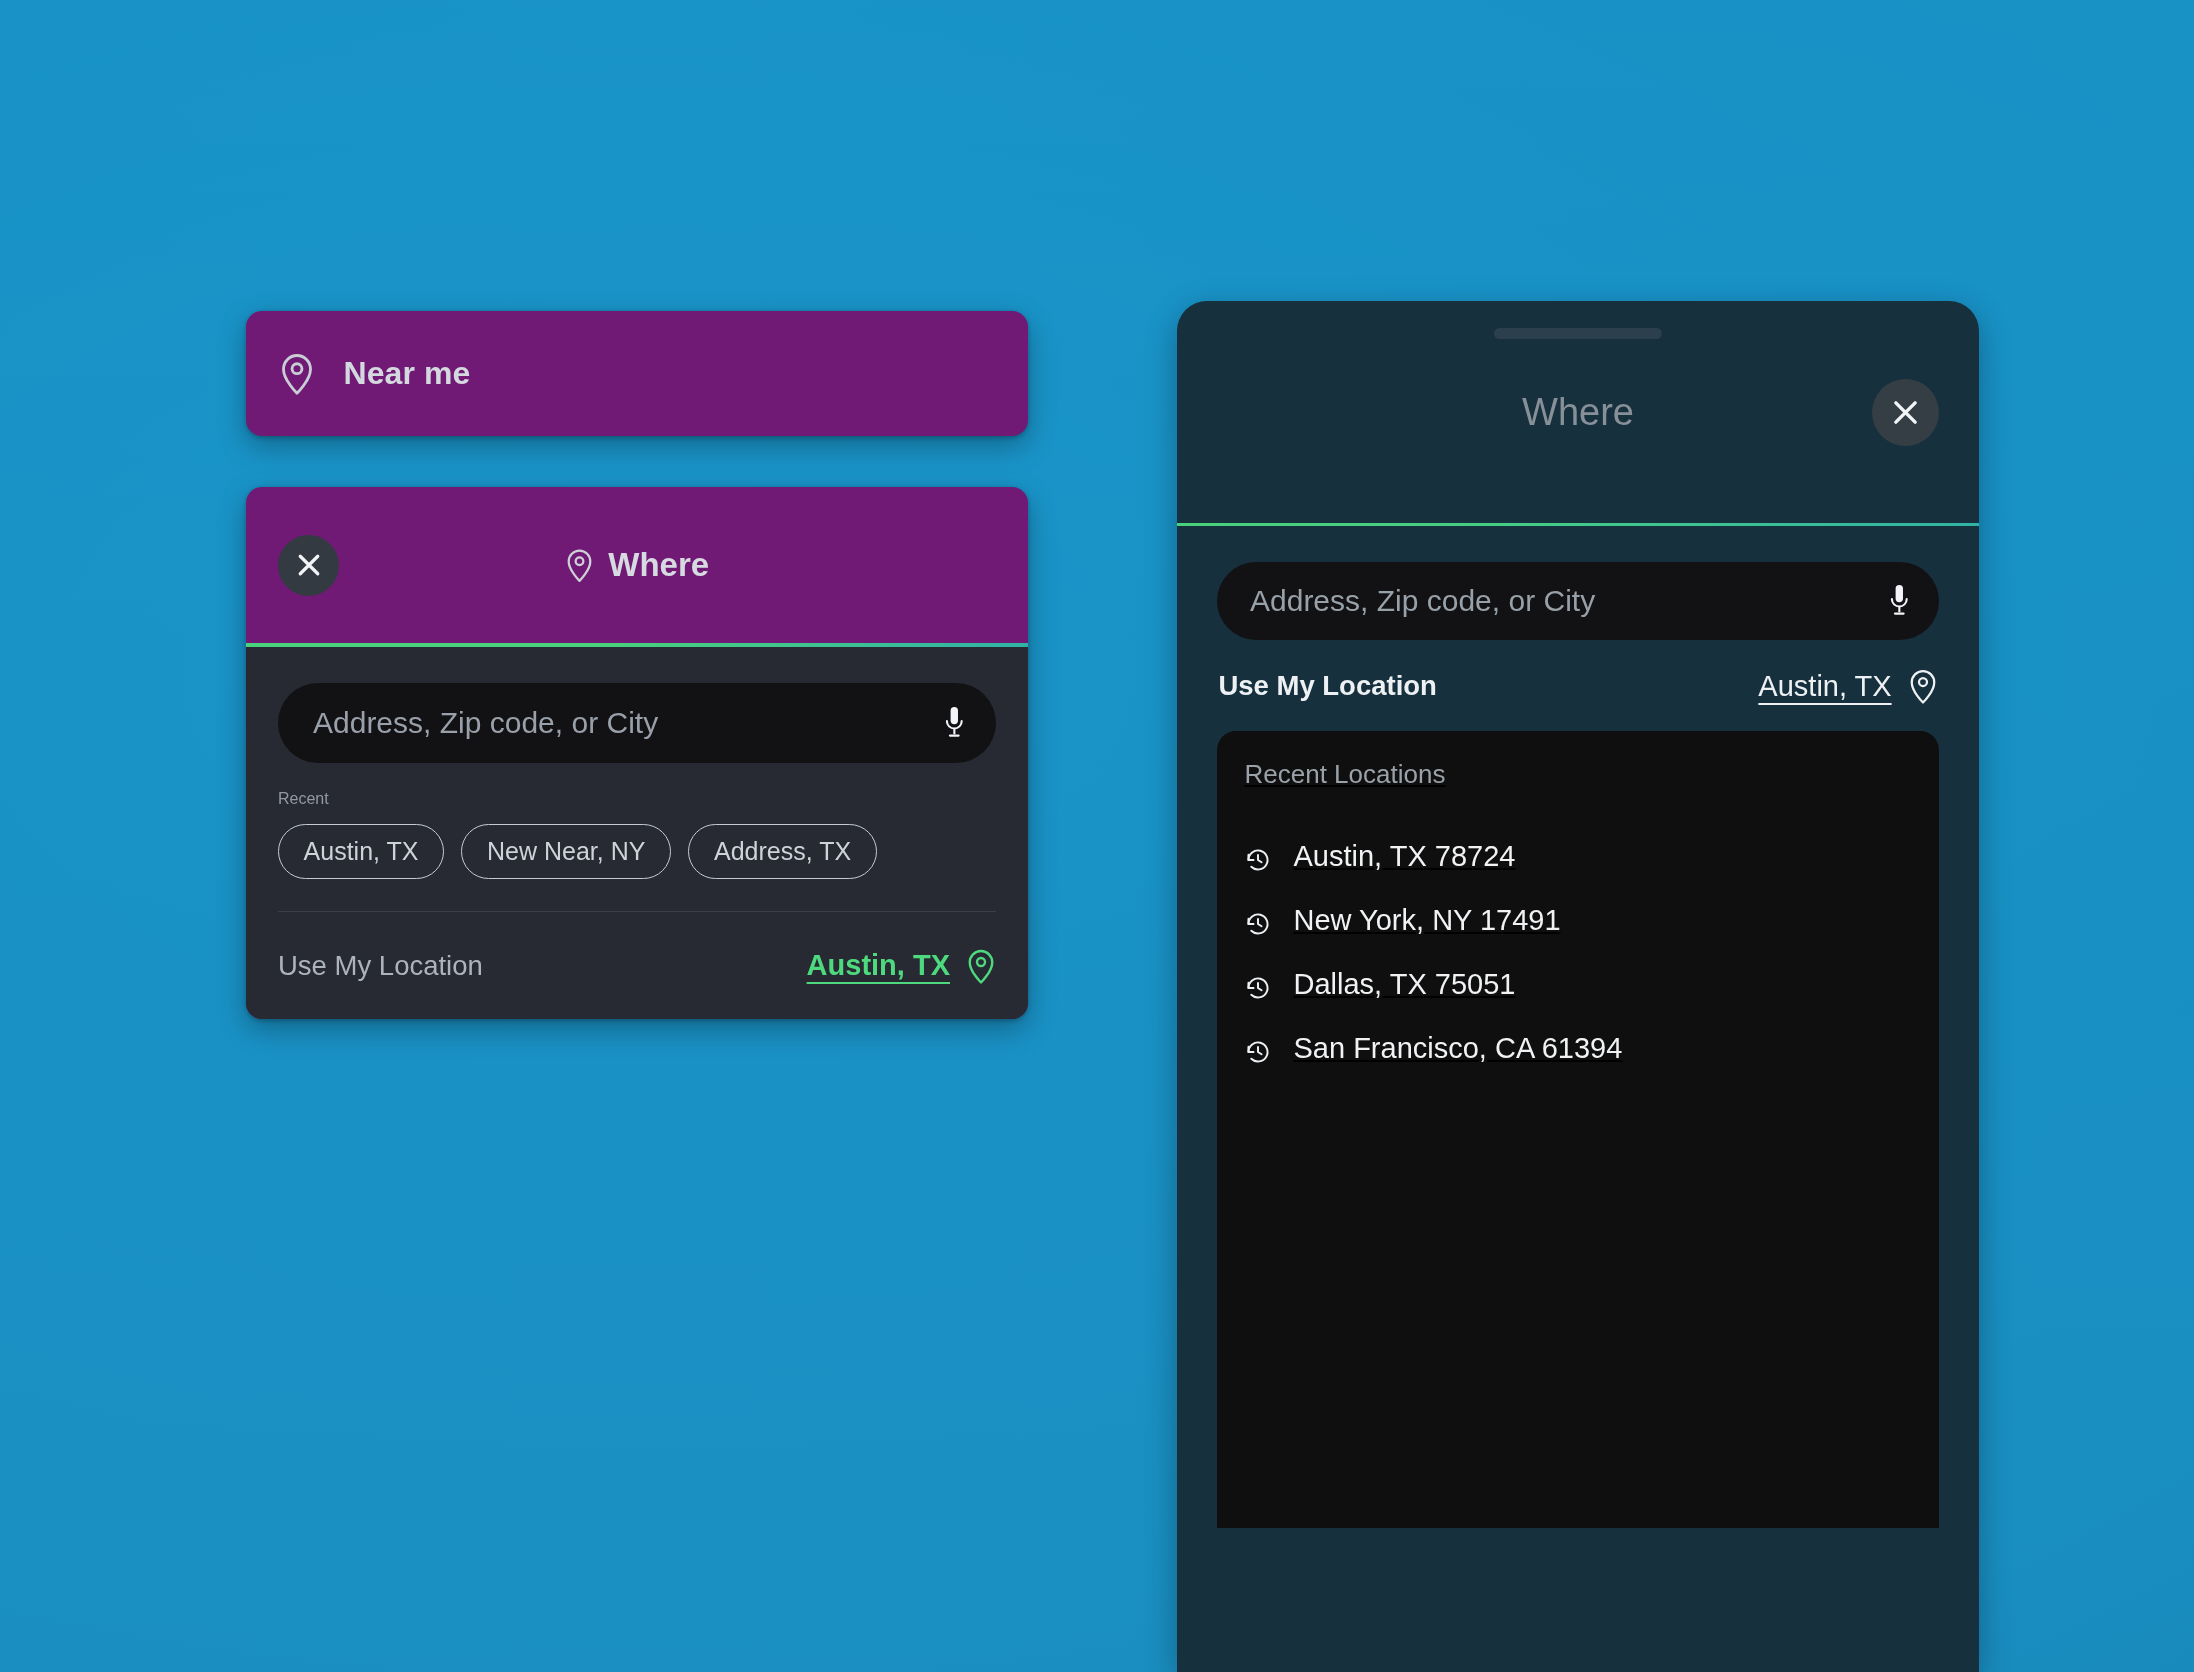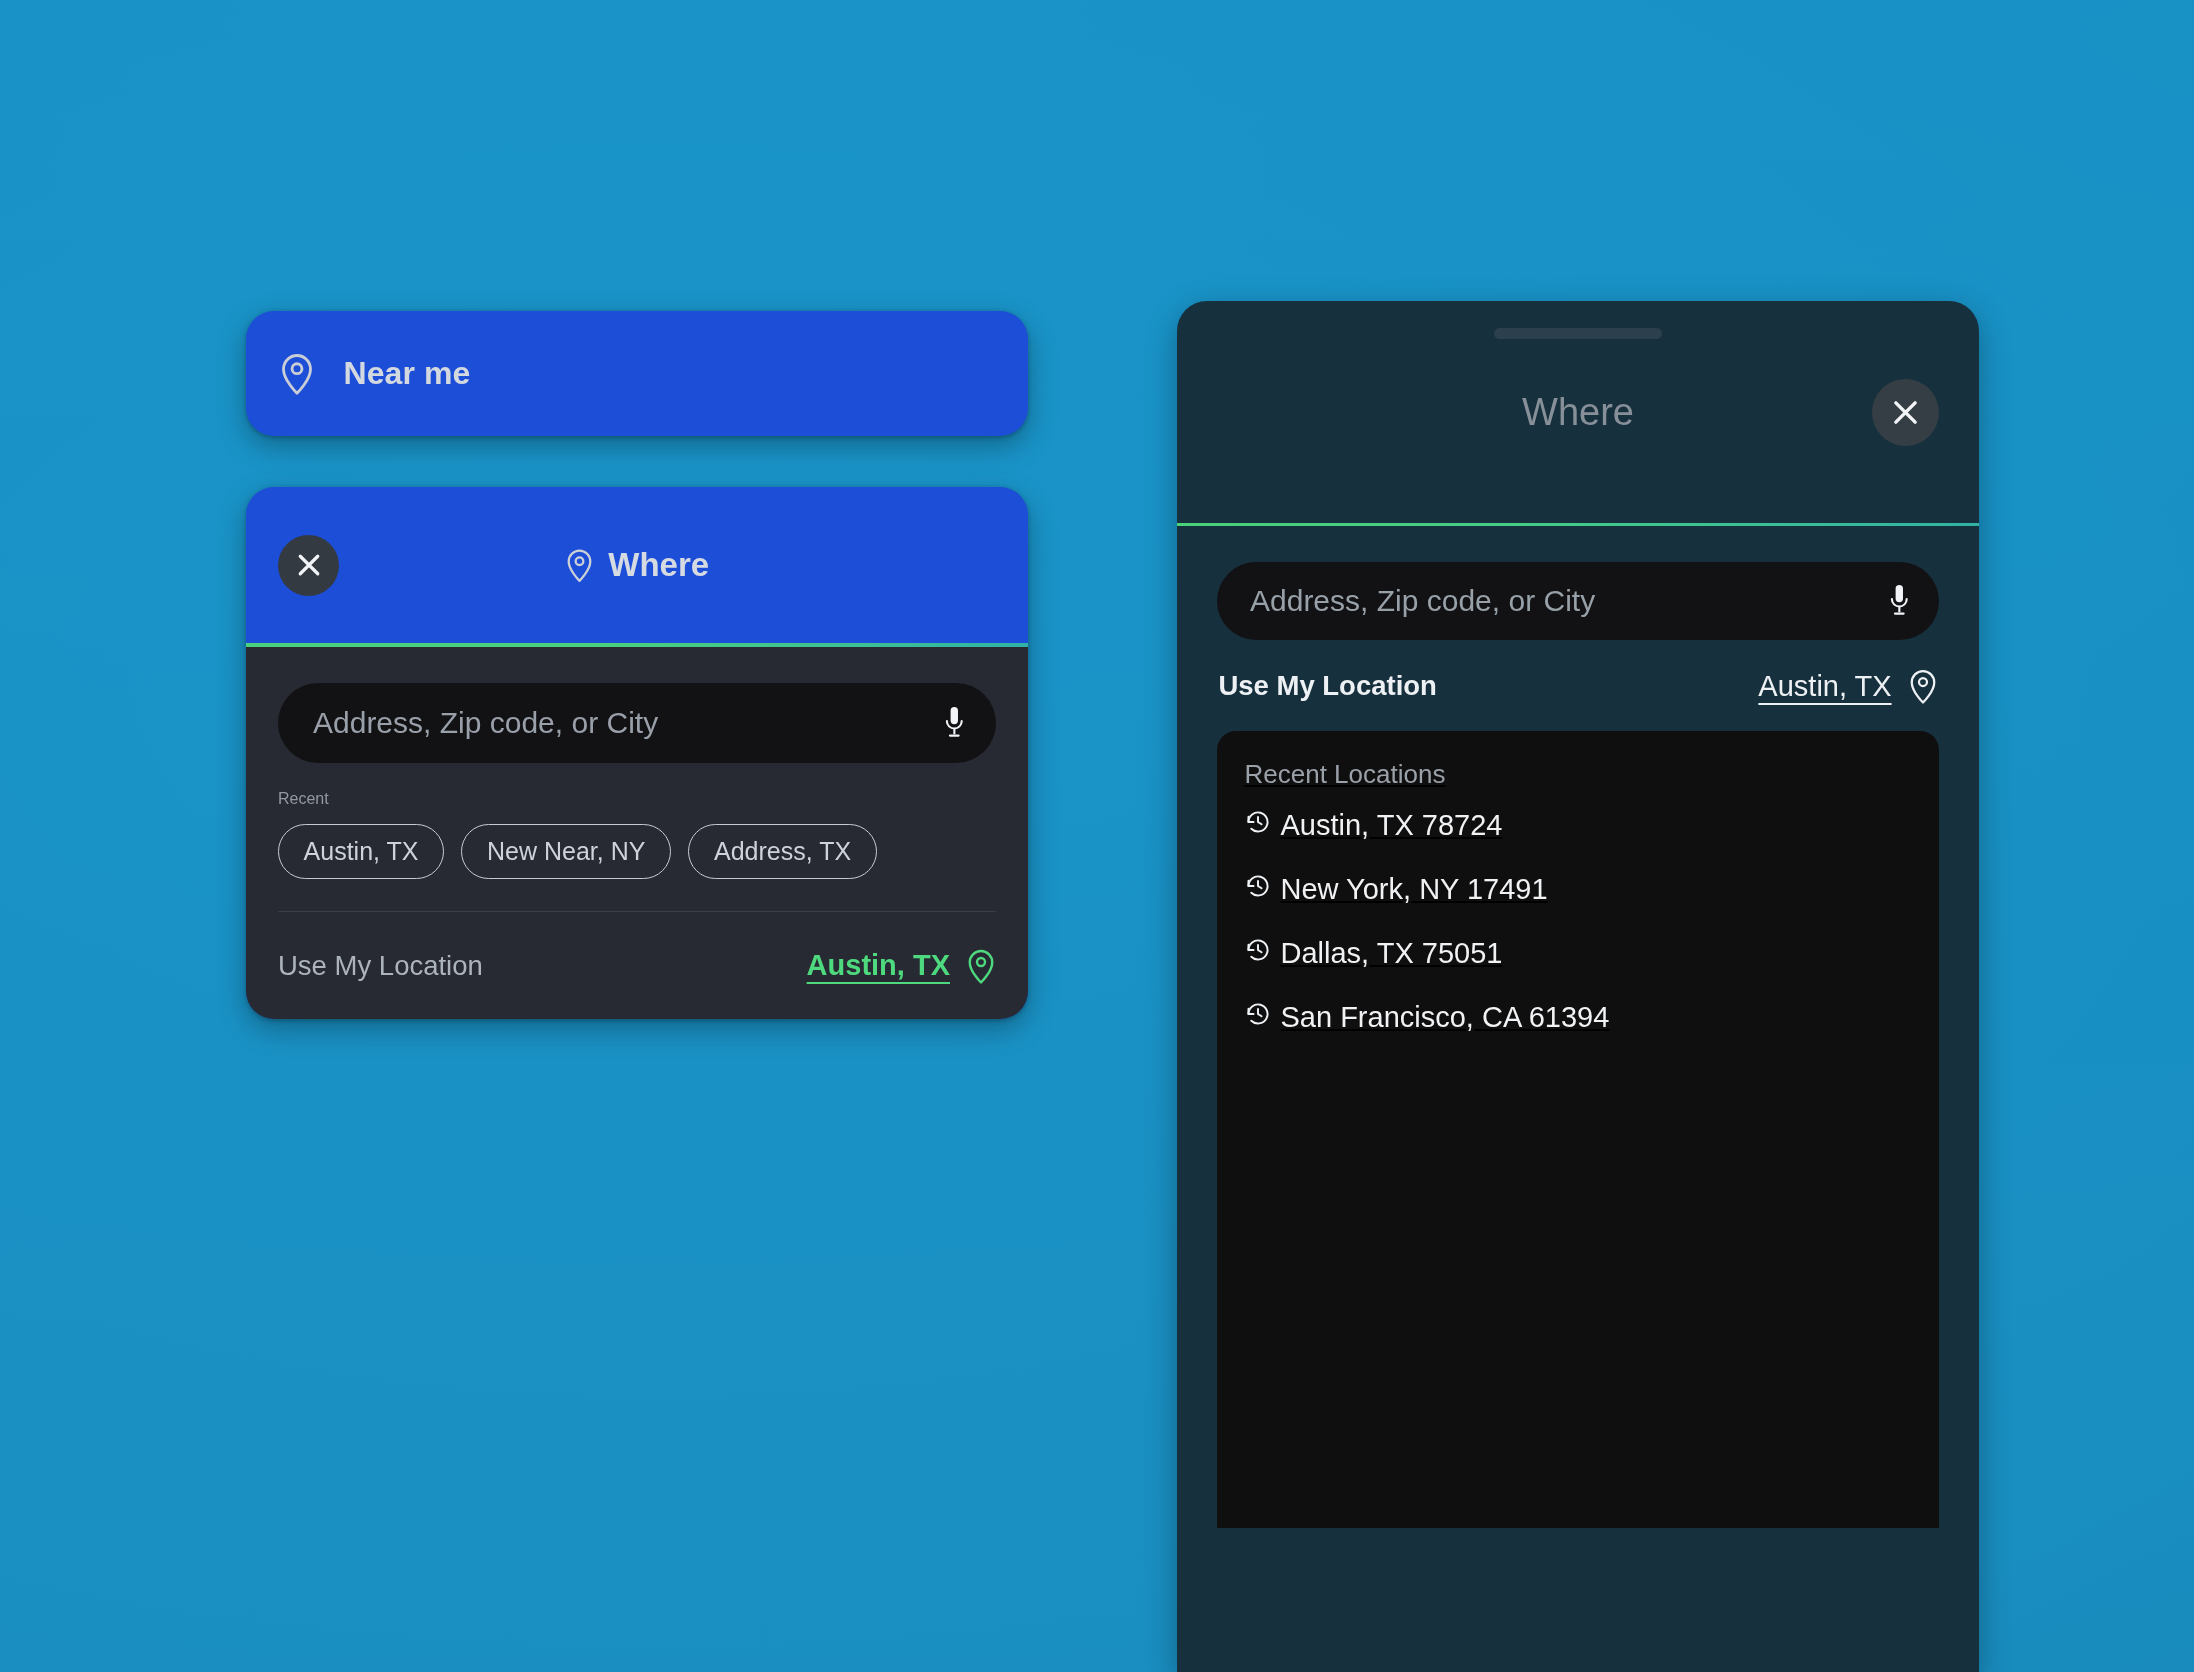--- a/index.html
+++ b/index.html
@@ -21,22 +21,22 @@
   }
 
   
   .left-col {
     position: absolute;
     left: 246px; top: 311px;
     width: 782px;
   }
 
   .card {
-    background: #1d4ed8;
-    border-radius: 28px;
+    background: #701a75;
+    border-radius: 16px;
     box-shadow: 0 10px 29px rgba(0,0,0,0.30), 0 1.4px 4.3px rgba(0,0,0,0.22);
   }
 
   
   .nearme-card {
     height: 125px;
     display: flex;
     align-items: center;
     padding: 0 32px;
     gap: 27.5px;
@@ -220,22 +220,22 @@
   .recents-card {
     margin-top: 26px;
     background: #0f0f10;
     border-radius: 19px 19px 0 0;
     min-height: 797px;
     padding: 27.5px 27.5px 0 27.5px;
     text-decoration: underline;
   }
   .recents-title { color: #9aa1a8; font-size: 26px; margin-bottom: 19px; }
   .recent-item {
-    display: flex; align-items: flex-start;
-    gap: 10px;
+    display: flex; align-items: flex-end;
+    gap: 23px;
     height: 64px;
     cursor: pointer;
   }
   .recent-item-label { color: #f0f2f4; font-size: 29px; }
 
   svg { display: block; }
 </style>
 </head>
 <body>
 

